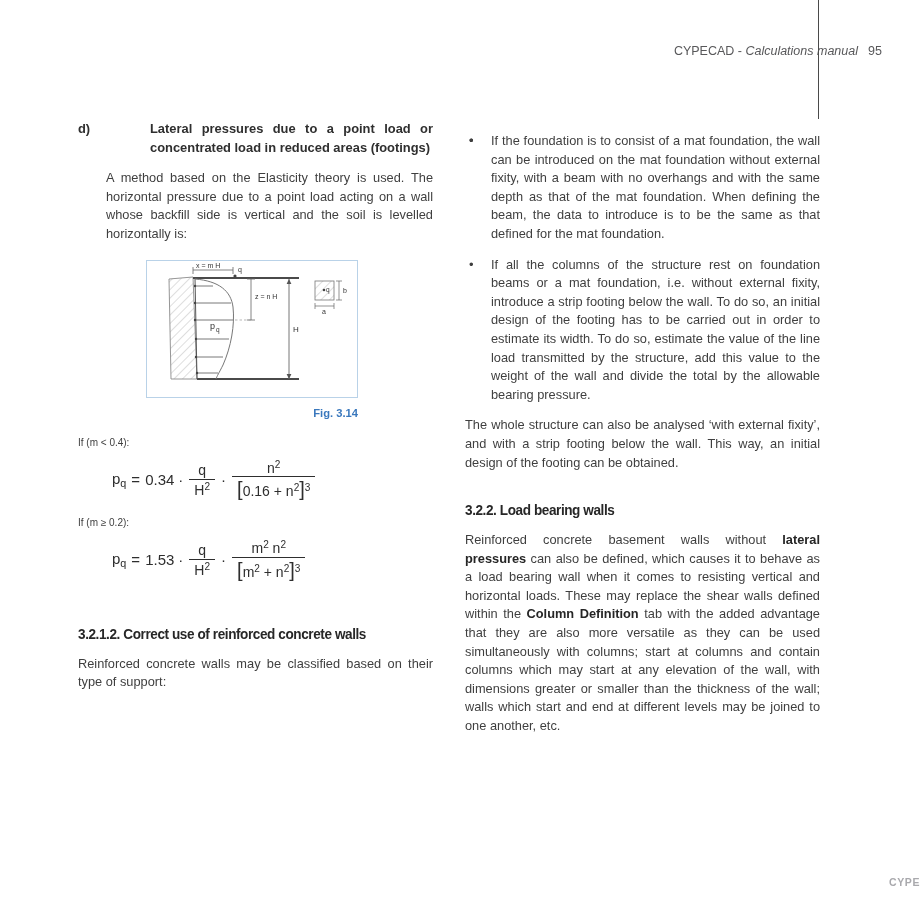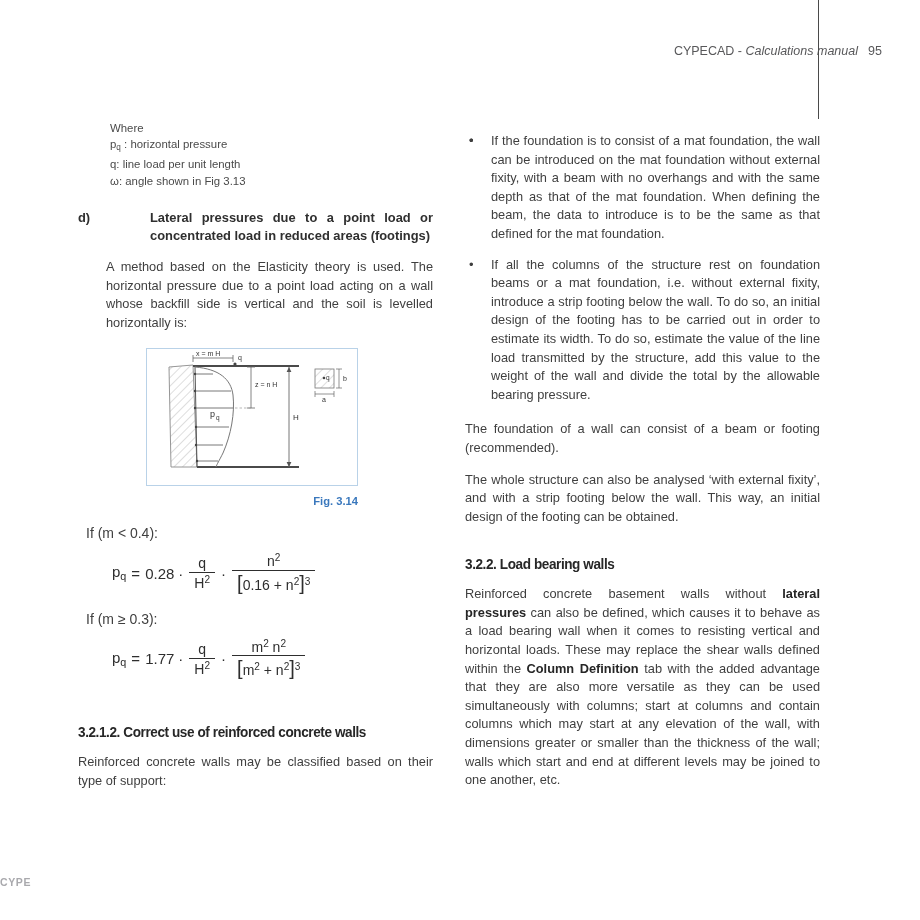--- a/index.html
+++ b/index.html
@@ -109,22 +109,22 @@
   .figure-caption {
     margin-top: 9px;
     text-align: right;
     font-size: 11.2px;
     font-weight: bold;
     color: #3a78bd;
   }
 
   
   .eq-cond {
-    font-size: 14px;
-    margin: 18px 0 12px 8px;
+    font-size: 10px;
+    margin: 18px 0 12px 0;
     color: #3f3f3f;
   }
   .equation {
     margin: 0 0 8px 34px;
     display: flex;
     align-items: center;
     font-size: 15px;
     color: #2e2e2e;
     line-height: 1;
     text-align: right;
@@ -181,46 +181,40 @@
   }
 
   b, .bold { font-weight: bold; color: #262626; }
 
   
   .footer {
     position: absolute;
     left: 0;
     top: 876px;
     width: 920px;
-    text-align: left;
+    text-align: right;
     font-size: 10.5px;
     font-weight: bold;
     letter-spacing: 0.6px;
     color: #a9a9ad;
   }
 </style>
 </head>
 <body>
 
 <div class="page">
 
   <div class="header">
     <div class="header-title"><span>CYPECAD - </span><span class="ital">Calculations manual</span></div>
     <div class="header-rule"></div>
     <div class="header-pageno">95</div>
   </div>
 
   <div class="col col-left">
 
-    <div class="where-block">
-      <div>Where</div>
-      <div><span>p</span><sub>q</sub><span> : horizontal pressure</span></div>
-      <div>q: line load per unit length</div>
-      <div>ω: angle shown in Fig 3.13</div>
-    </div>
 
     <div class="letter-head">
       <div class="marker">d)</div>
       <div class="htext">Lateral pressures due to a point load or concentrated load in reduced areas (footings)</div>
     </div>
 
     <div class="para indent">A method based on the Elasticity theory is used. The horizontal pressure due to a point load acting on a wall whose backfill side is vertical and the soil is levelled horizontally is:</div>
 
     <div class="figure">
       <div class="figure-box">
@@ -290,39 +284,39 @@
         </svg>
       </div>
       <div class="figure-caption">Fig. 3.14</div>
     </div>
 
     <div class="eq-cond">If (m &lt; 0.4):</div>
 
     <div class="equation">
       <span class="lhs"><span>p</span><sub>q</sub></span>
       <span>=</span>
-      <span style="margin-left:5px">0.28</span>
+      <span style="margin-left:5px">0.34</span>
       <span class="op">·</span>
       <span class="frac">
         <span class="num">q</span>
         <span class="den"><span>H</span><sup>2</sup></span>
       </span>
       <span class="op">·</span>
       <span class="frac">
         <span class="num"><span>n</span><sup>2</sup></span>
         <span class="den"><span class="brk">[</span><span>0.16 + n</span><sup>2</sup><span class="brk">]</span><sup>3</sup></span>
       </span>
     </div>
 
-    <div class="eq-cond">If (m ≥ 0.3):</div>
+    <div class="eq-cond">If (m ≥ 0.2):</div>
 
     <div class="equation">
       <span class="lhs"><span>p</span><sub>q</sub></span>
       <span>=</span>
-      <span style="margin-left:5px">1.77</span>
+      <span style="margin-left:5px">1.53</span>
       <span class="op">·</span>
       <span class="frac">
         <span class="num">q</span>
         <span class="den"><span>H</span><sup>2</sup></span>
       </span>
       <span class="op">·</span>
       <span class="frac">
         <span class="num"><span>m</span><sup>2</sup><span> n</span><sup>2</sup></span>
         <span class="den"><span class="brk">[</span><span>m</span><sup>2</sup><span> + n</span><sup>2</sup><span class="brk">]</span><sup>3</sup></span>
       </span>
@@ -341,21 +335,20 @@
       <li>
         <span class="dot">•</span>
         <span>If the foundation is to consist of a mat foundation, the wall can be introduced on the mat foundation without external fixity, with a beam with no overhangs and with the same depth as that of the mat foundation. When defining the beam, the data to introduce is to be the same as that defined for the mat foundation.</span>
       </li>
       <li>
         <span class="dot">•</span>
         <span>If all the columns of the structure rest on foundation beams or a mat foundation, i.e. without external fixity, introduce a strip footing below the wall. To do so, an initial design of the footing has to be carried out in order to estimate its width. To do so, estimate the value of the line load transmitted by the structure, add this value to the weight of the wall and divide the total by the allowable bearing pressure.</span>
       </li>
     </ul>
 
-    <div class="para" style="margin-top:16px">The foundation of a wall can consist of a beam or footing (recommended).</div>
     <div class="para">The whole structure can also be analysed ‘with external fixity’, and with a strip footing below the wall. This way, an initial design of the footing can be obtained.</div>
 
     <div class="sec-head">3.2.2. Load bearing walls</div>
 
     <div class="para"><span>Reinforced concrete basement walls without </span><b>lateral pressures</b><span> can also be defined, which causes it to behave as a load bearing wall when it comes to resisting vertical and horizontal loads. These may replace the shear walls defined within the </span><b>Column Definition</b><span> tab with the added advantage that they are also more versatile as they can be used simultaneously with columns; start at columns and contain columns which may start at any elevation of the wall, with dimensions greater or smaller than the thickness of the wall; walls which start and end at different levels may be joined to one another, etc.</span></div>
   </div>
 
   <div class="footer">CYPE</div>
 
 </div>

